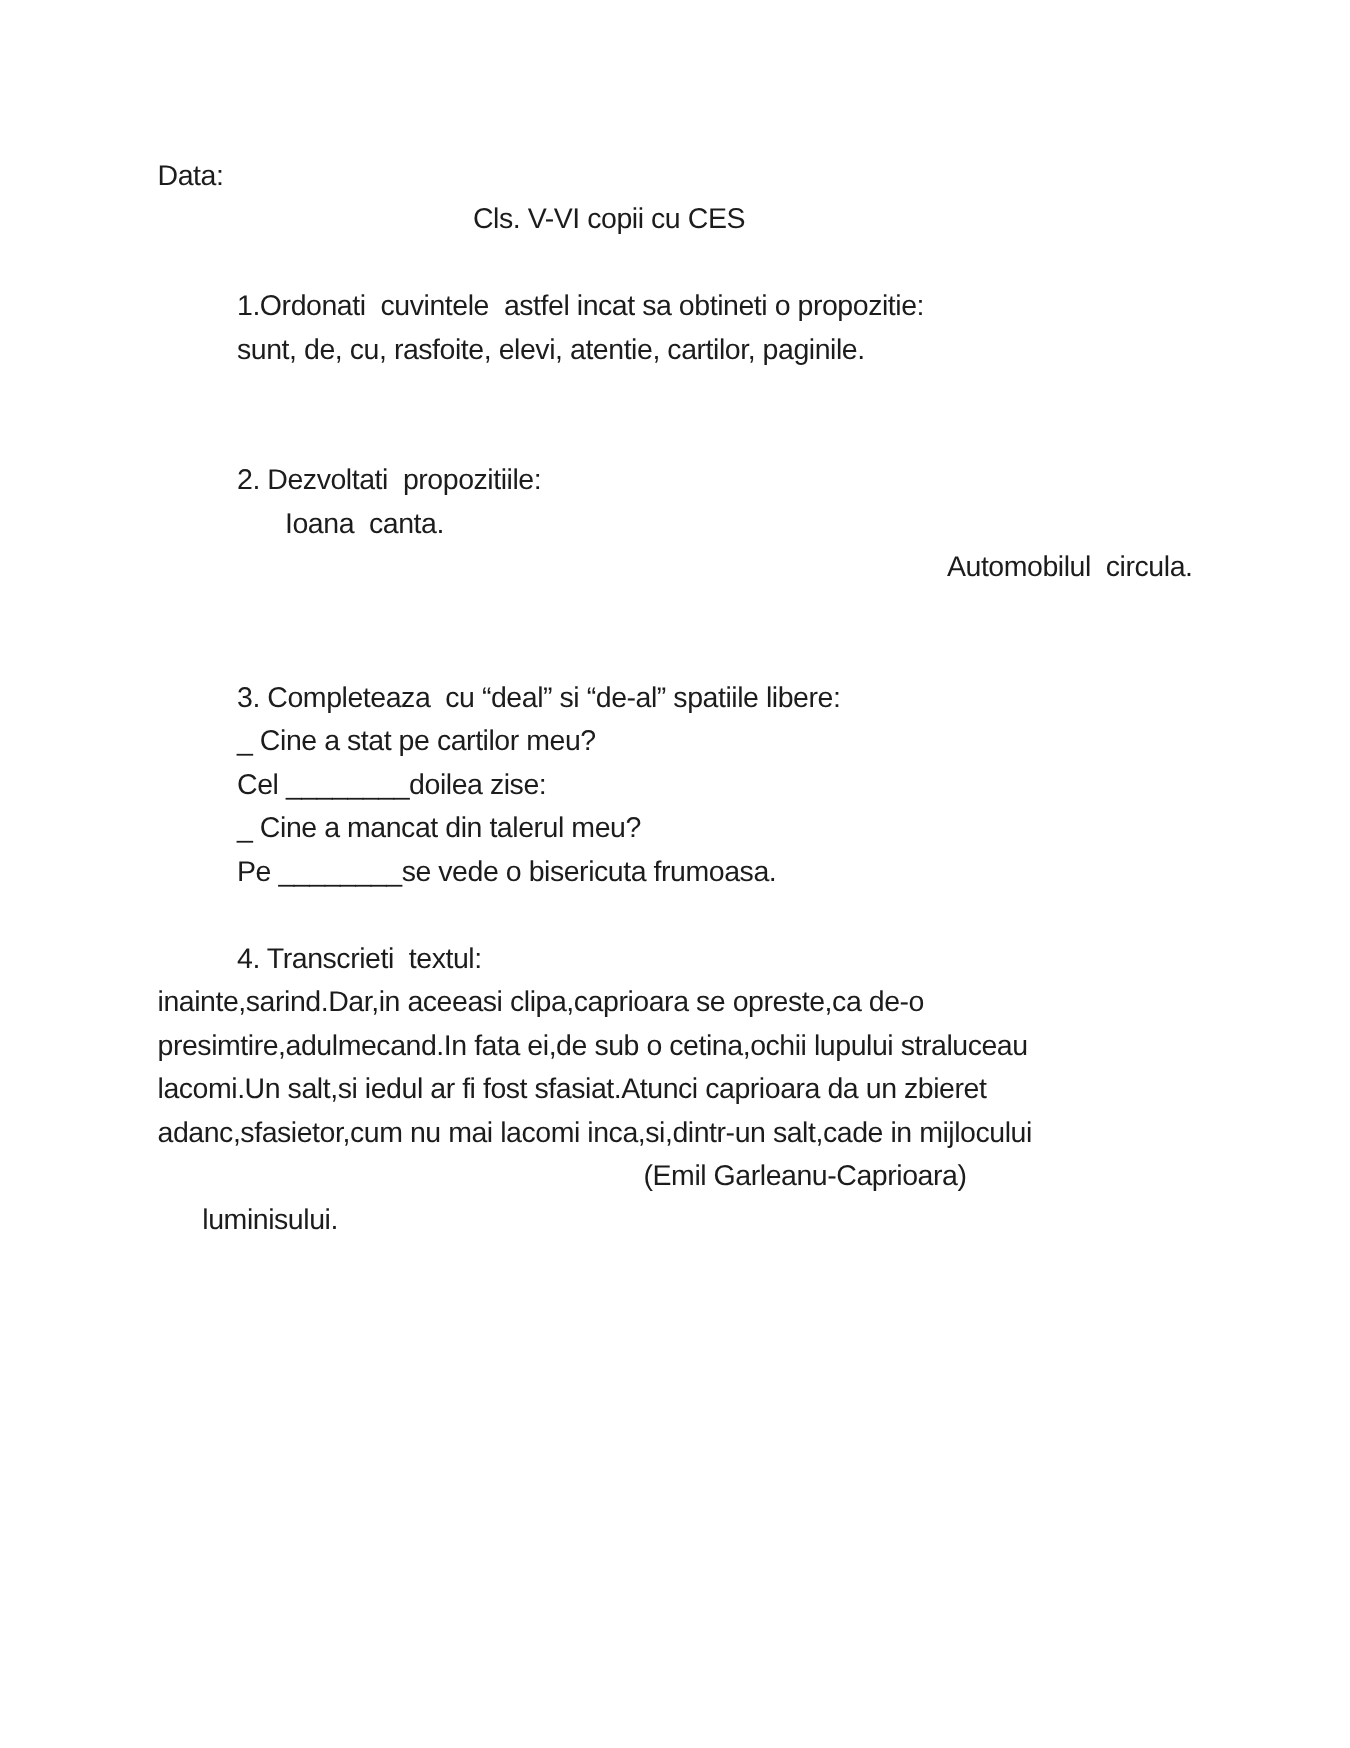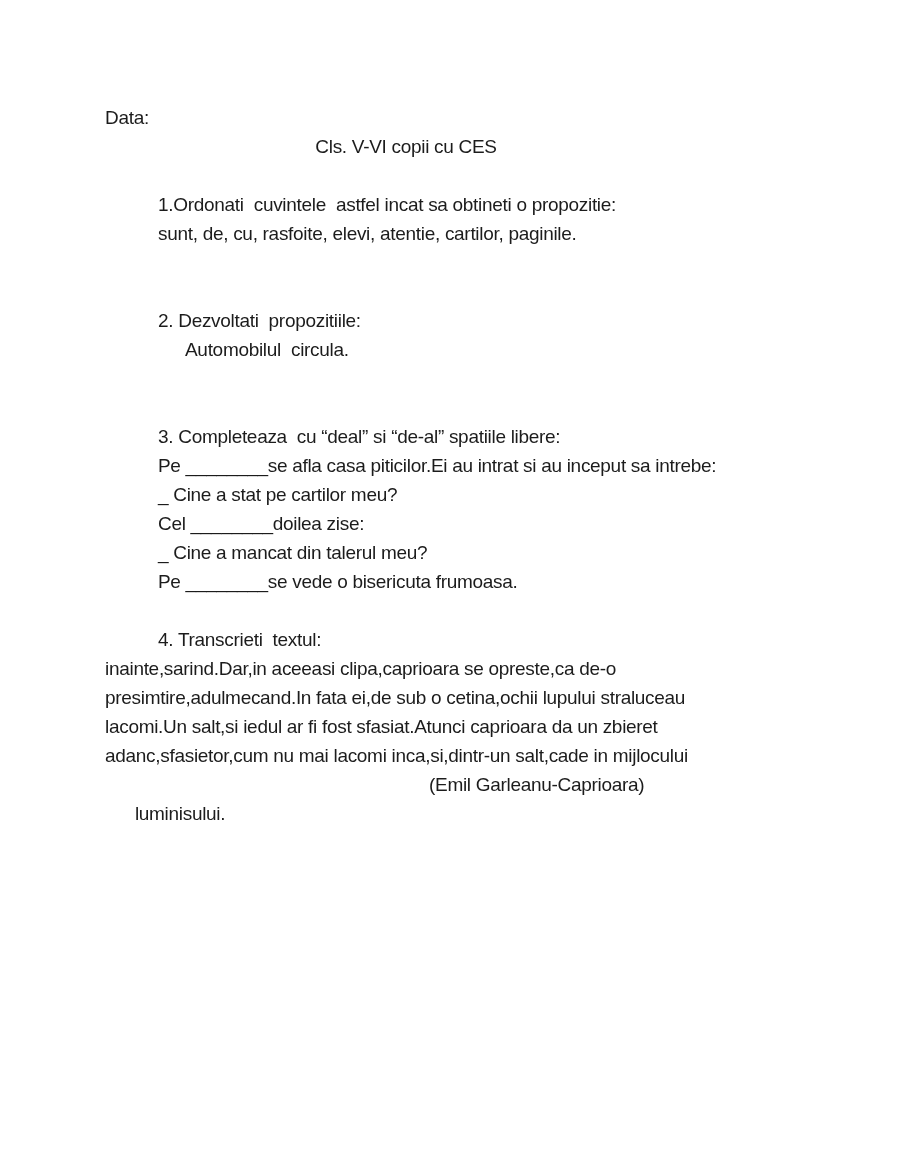--- a/index.html
+++ b/index.html
@@ -28,21 +28,21 @@
     height: 29px;
     line-height: 29px;
     white-space: pre;
   }
   .centerline {
     text-align: center;
     margin-right: 88px;
   }
   .ind-q  { padding-left: 53px; }  
   .ind-s1 { padding-left: 85px; }  
-  .ind-s2 { padding-left: 80px; }  
+  .ind-s2 { padding-left: 80px; text-align: right; }  
   .lastline { position: relative; }
   .attribution {
     position: absolute;
     left: 324px;
     top: 0;
   }
 </style>
 </head>
 <body>
 
@@ -55,27 +55,27 @@
 
     <div class="line"></div>
 
     <div class="line ind-q">1.Ordonati  cuvintele  astfel incat sa obtineti o propozitie:</div>
     <div class="line ind-q">sunt, de, cu, rasfoite, elevi, atentie, cartilor, paginile.</div>
 
     <div class="line"></div>
     <div class="line"></div>
 
     <div class="line ind-q">2. Dezvoltati  propozitiile:</div>
+    <div class="line ind-s1">Ioana  canta.</div>
     <div class="line ind-s2">Automobilul  circula.</div>
 
     <div class="line"></div>
     <div class="line"></div>
 
     <div class="line ind-q">3. Completeaza  cu “deal” si “de-al” spatiile libere:</div>
-    <div class="line ind-q">Pe ________se afla casa piticilor.Ei au intrat si au inceput sa intrebe:</div>
     <div class="line ind-q">_ Cine a stat pe cartilor meu?</div>
     <div class="line ind-q">Cel ________doilea zise:</div>
     <div class="line ind-q">_ Cine a mancat din talerul meu?</div>
     <div class="line ind-q">Pe ________se vede o bisericuta frumoasa.</div>
 
     <div class="line"></div>
 
     <div class="line ind-q">4. Transcrieti  textul:</div>
     <div class="line">inainte,sarind.Dar,in aceeasi clipa,caprioara se opreste,ca de-o</div>
     <div class="line">presimtire,adulmecand.In fata ei,de sub o cetina,ochii lupului straluceau</div>

